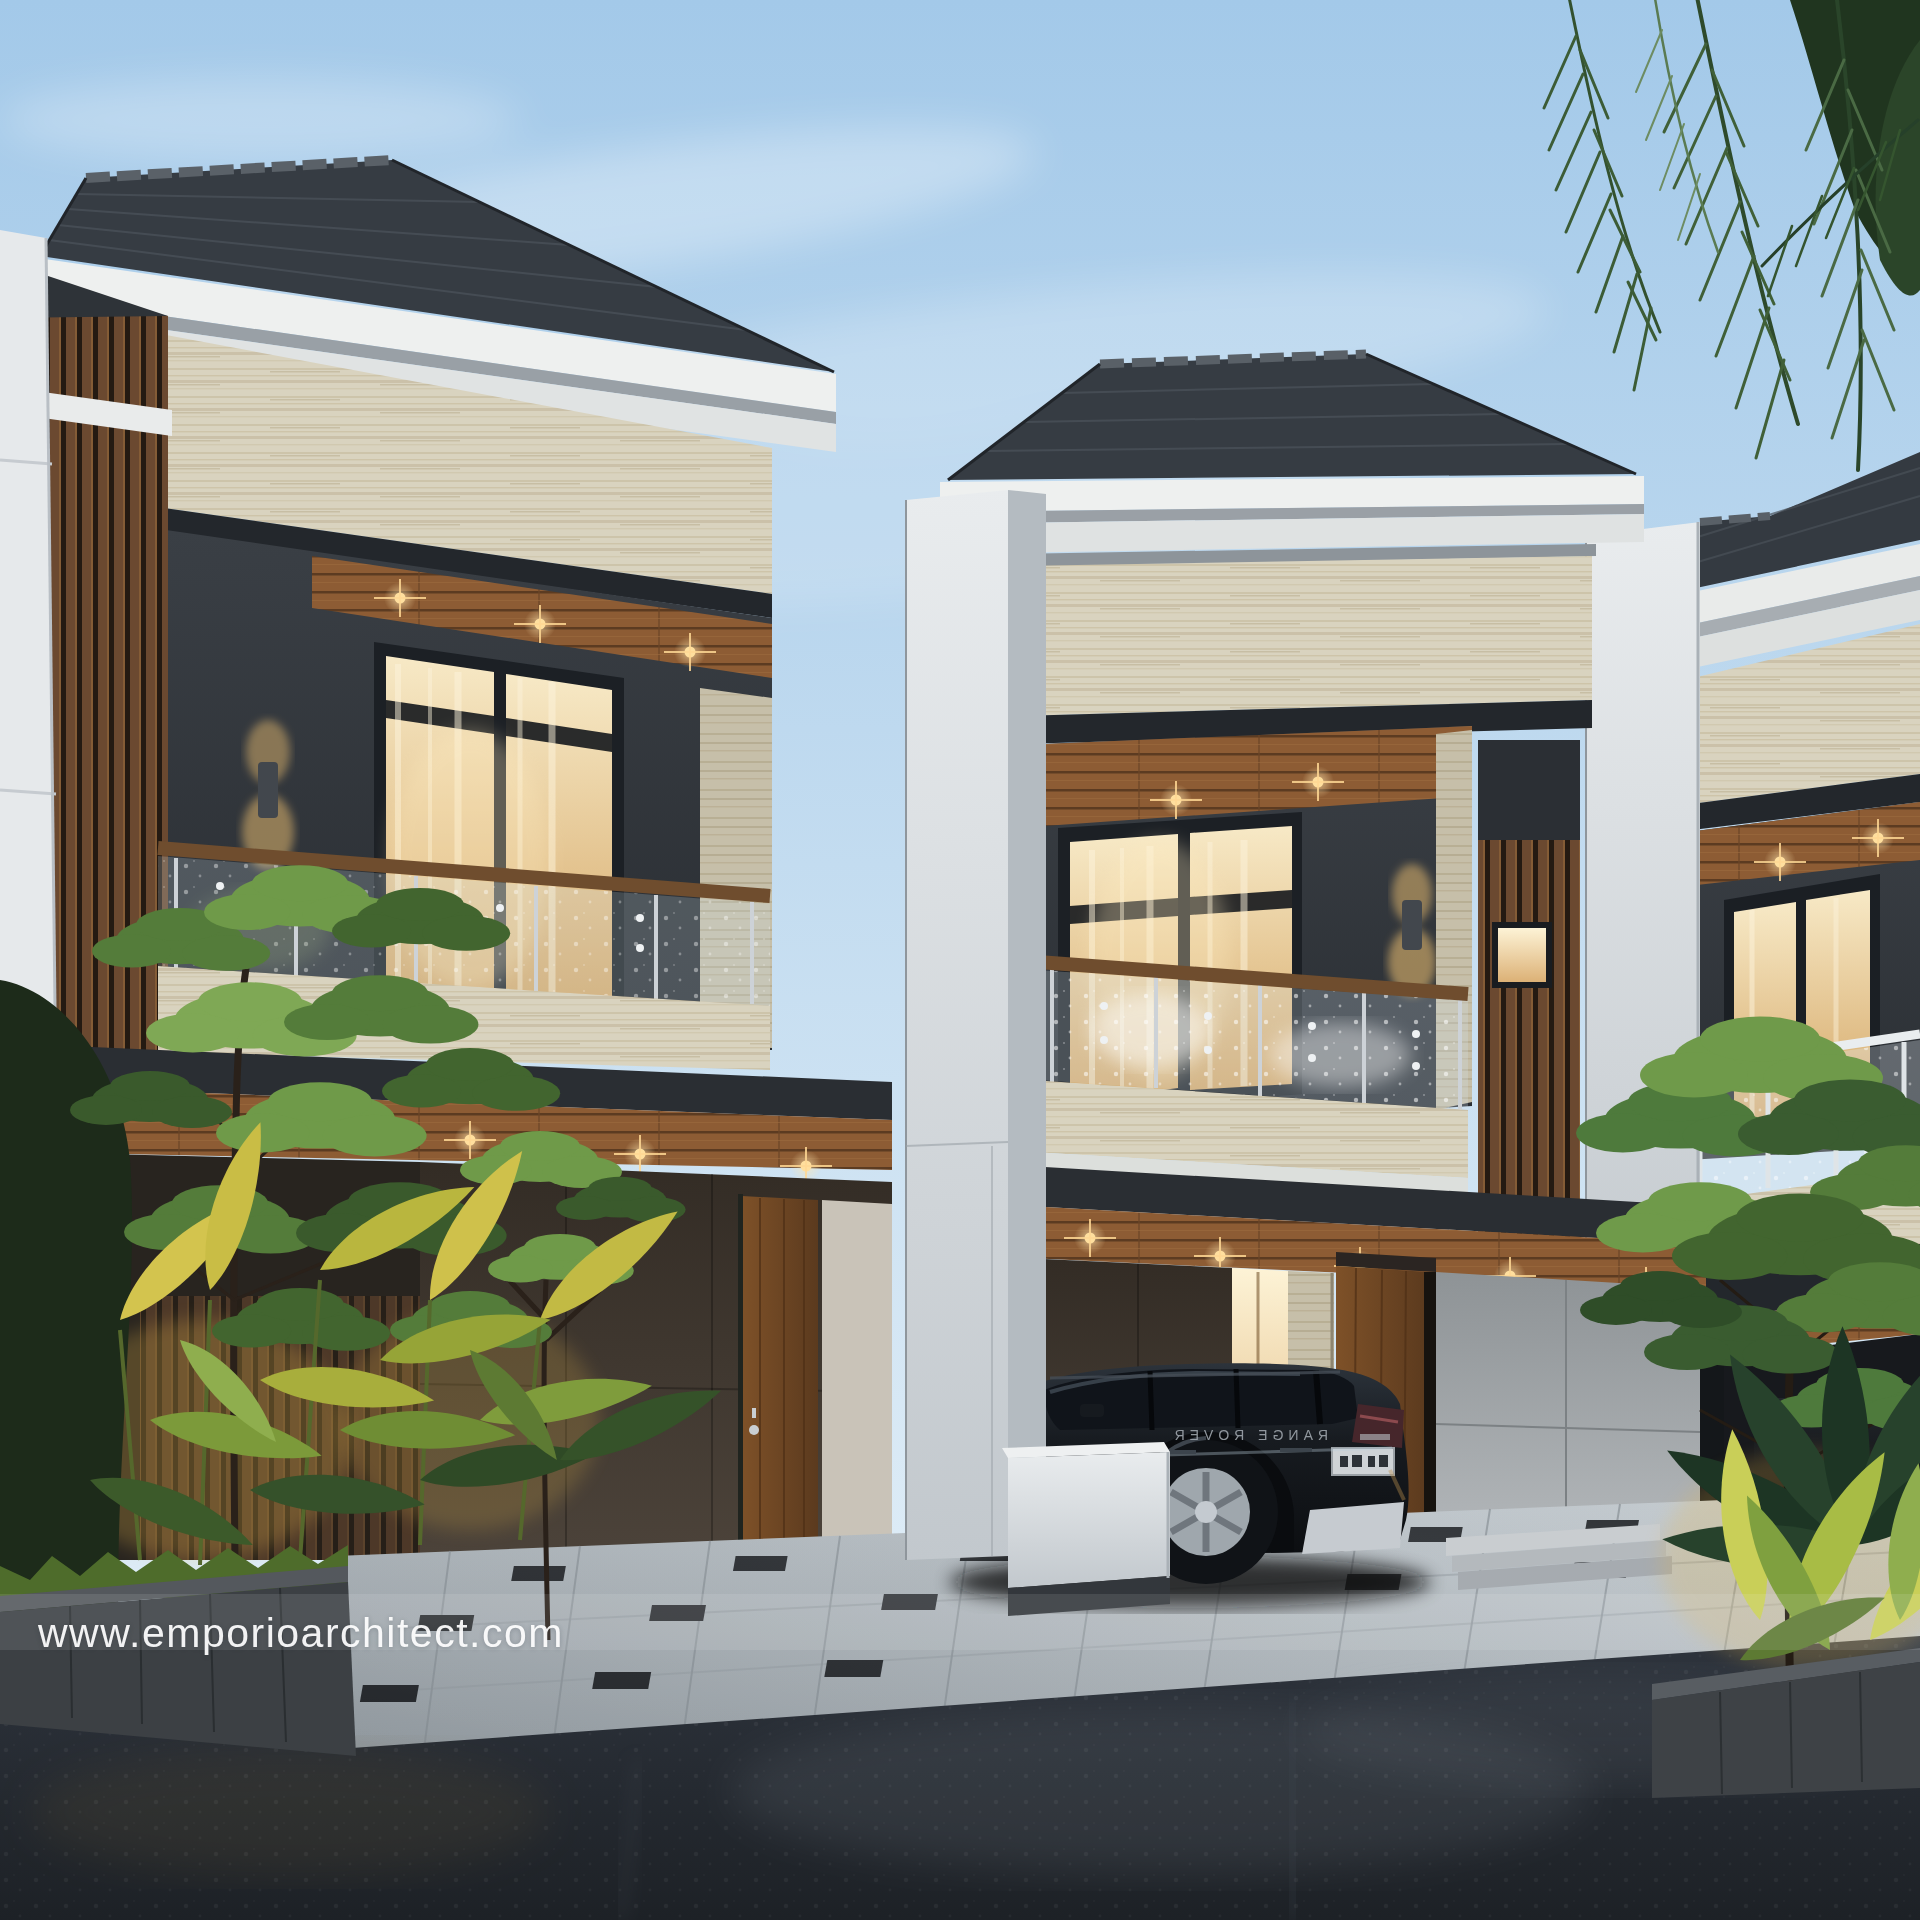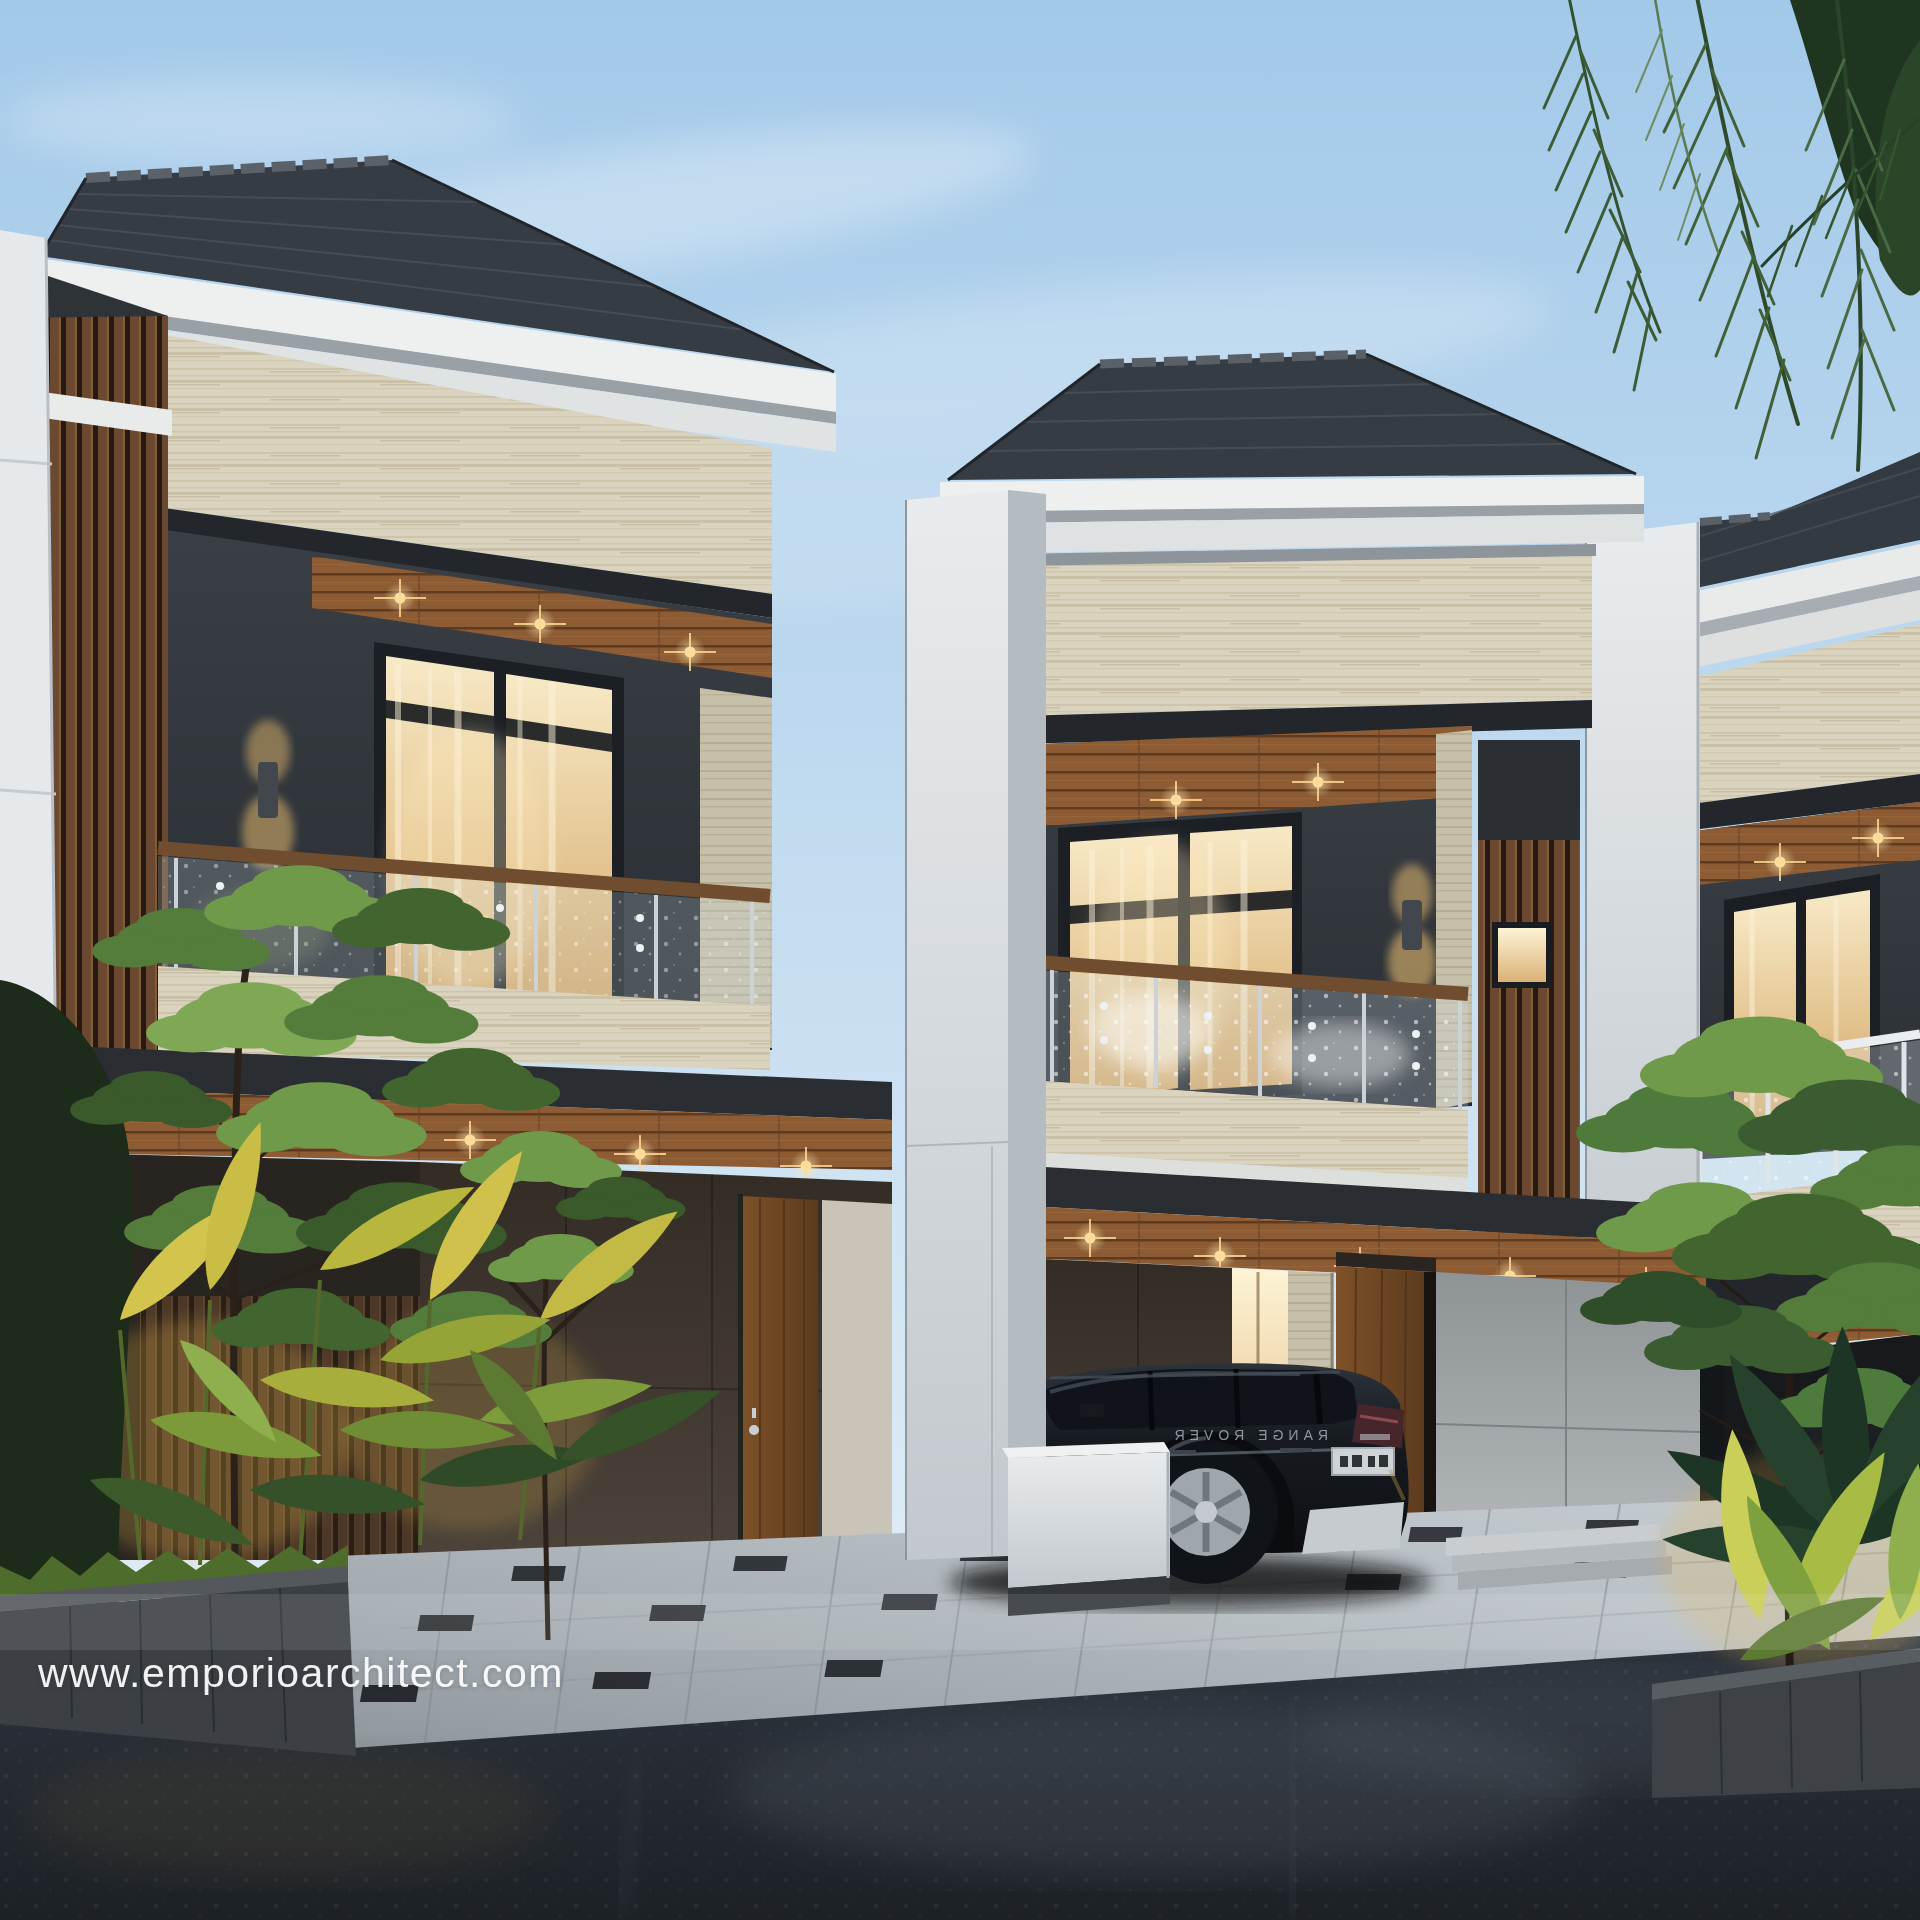--- a/index.html
+++ b/index.html
@@ -3,21 +3,21 @@
 <meta charset="utf-8">
 <style>
   html,body{margin:0;padding:0;background:#0d0f12;}
   .stage{position:relative;width:1920px;height:1920px;overflow:hidden;
          font-family:"Liberation Sans",sans-serif;background:#a3c9e9;}
   .scene-svg{position:absolute;left:0;top:0;}
   .wm-band{position:absolute;left:0;top:1594px;width:1920px;height:56px;
            background:rgba(255,255,255,0.10);}
   .wm-text{position:absolute;left:38px;top:1610px;font-size:41px;
            color:rgba(255,255,255,0.93);letter-spacing:1.5px;
-           text-shadow:0 1px 5px rgba(30,40,50,0.25);white-space:nowrap;margin-top:40px;}
+           text-shadow:0 1px 5px rgba(30,40,50,0.25);white-space:nowrap;}
   .badge-text{font-family:"Liberation Sans",sans-serif;font-size:14px;
               letter-spacing:5px;fill:#a6adb4;opacity:.85;}
 </style>
 </head>
 <body>
 
 <div class="stage">
 <svg class="scene-svg" width="1920" height="1920" viewBox="0 0 1920 1920">
 <defs>
   <linearGradient id="skyG" x1="0" y1="0" x2="0" y2="1">

